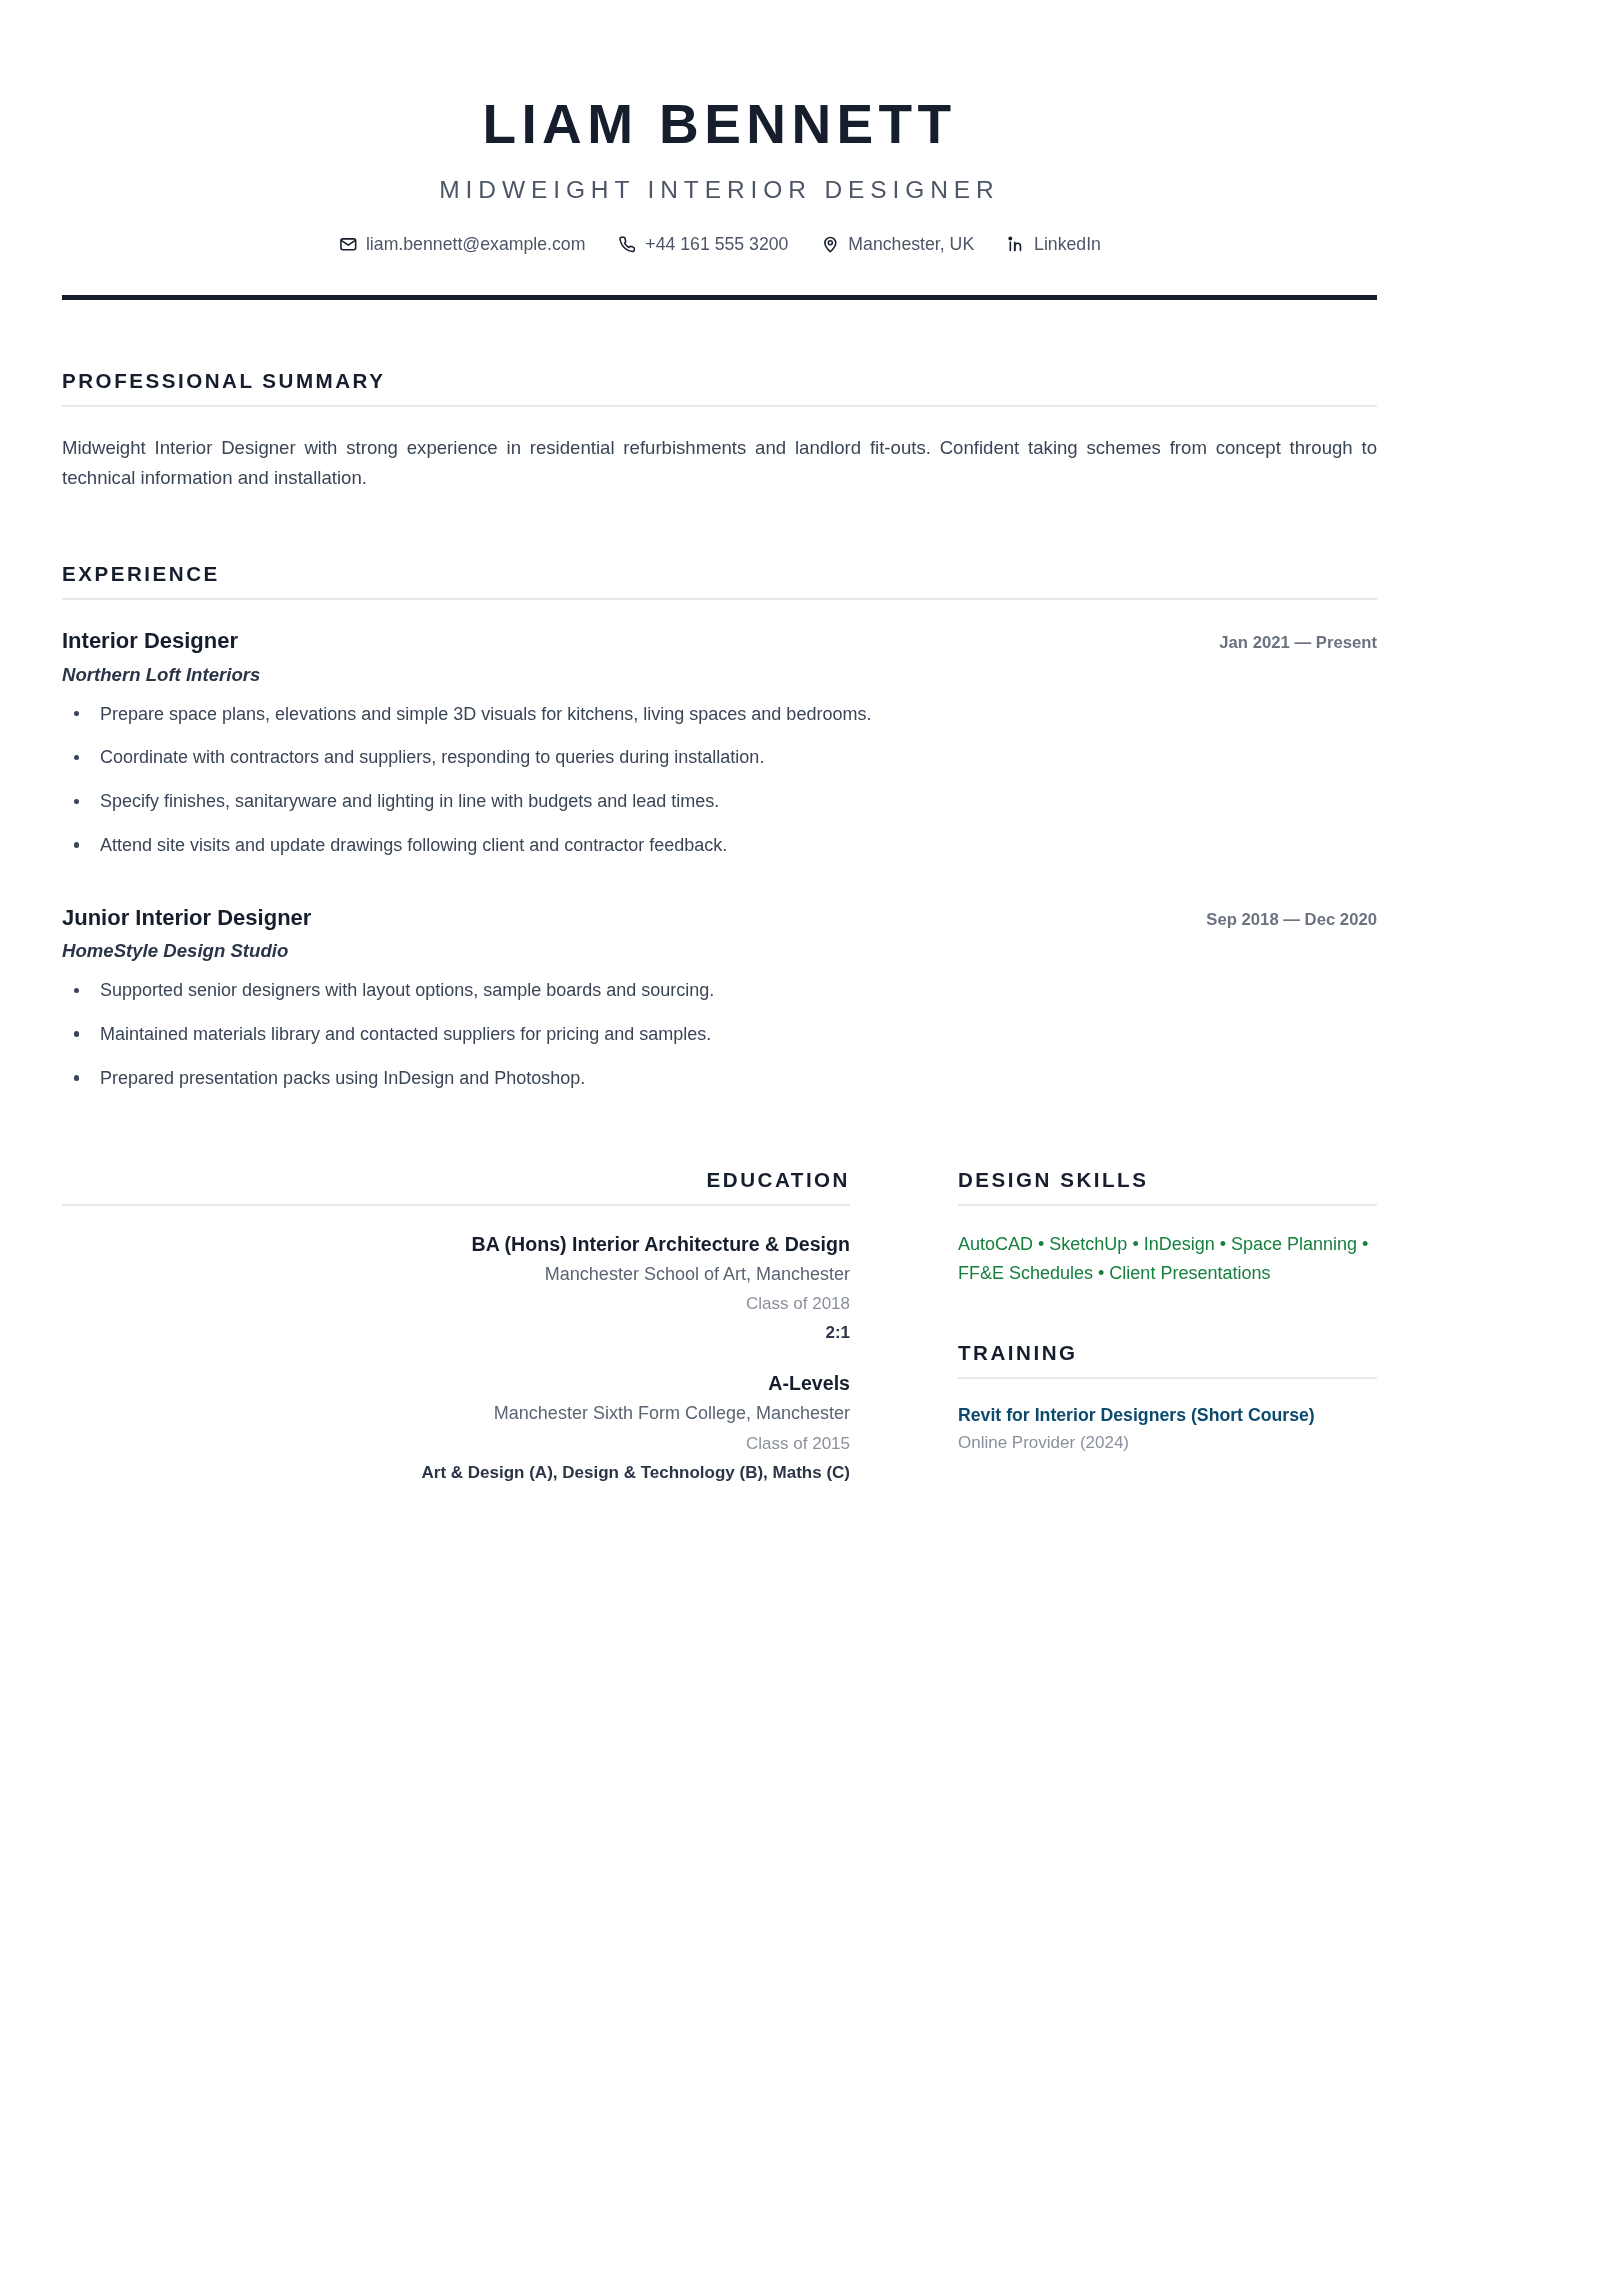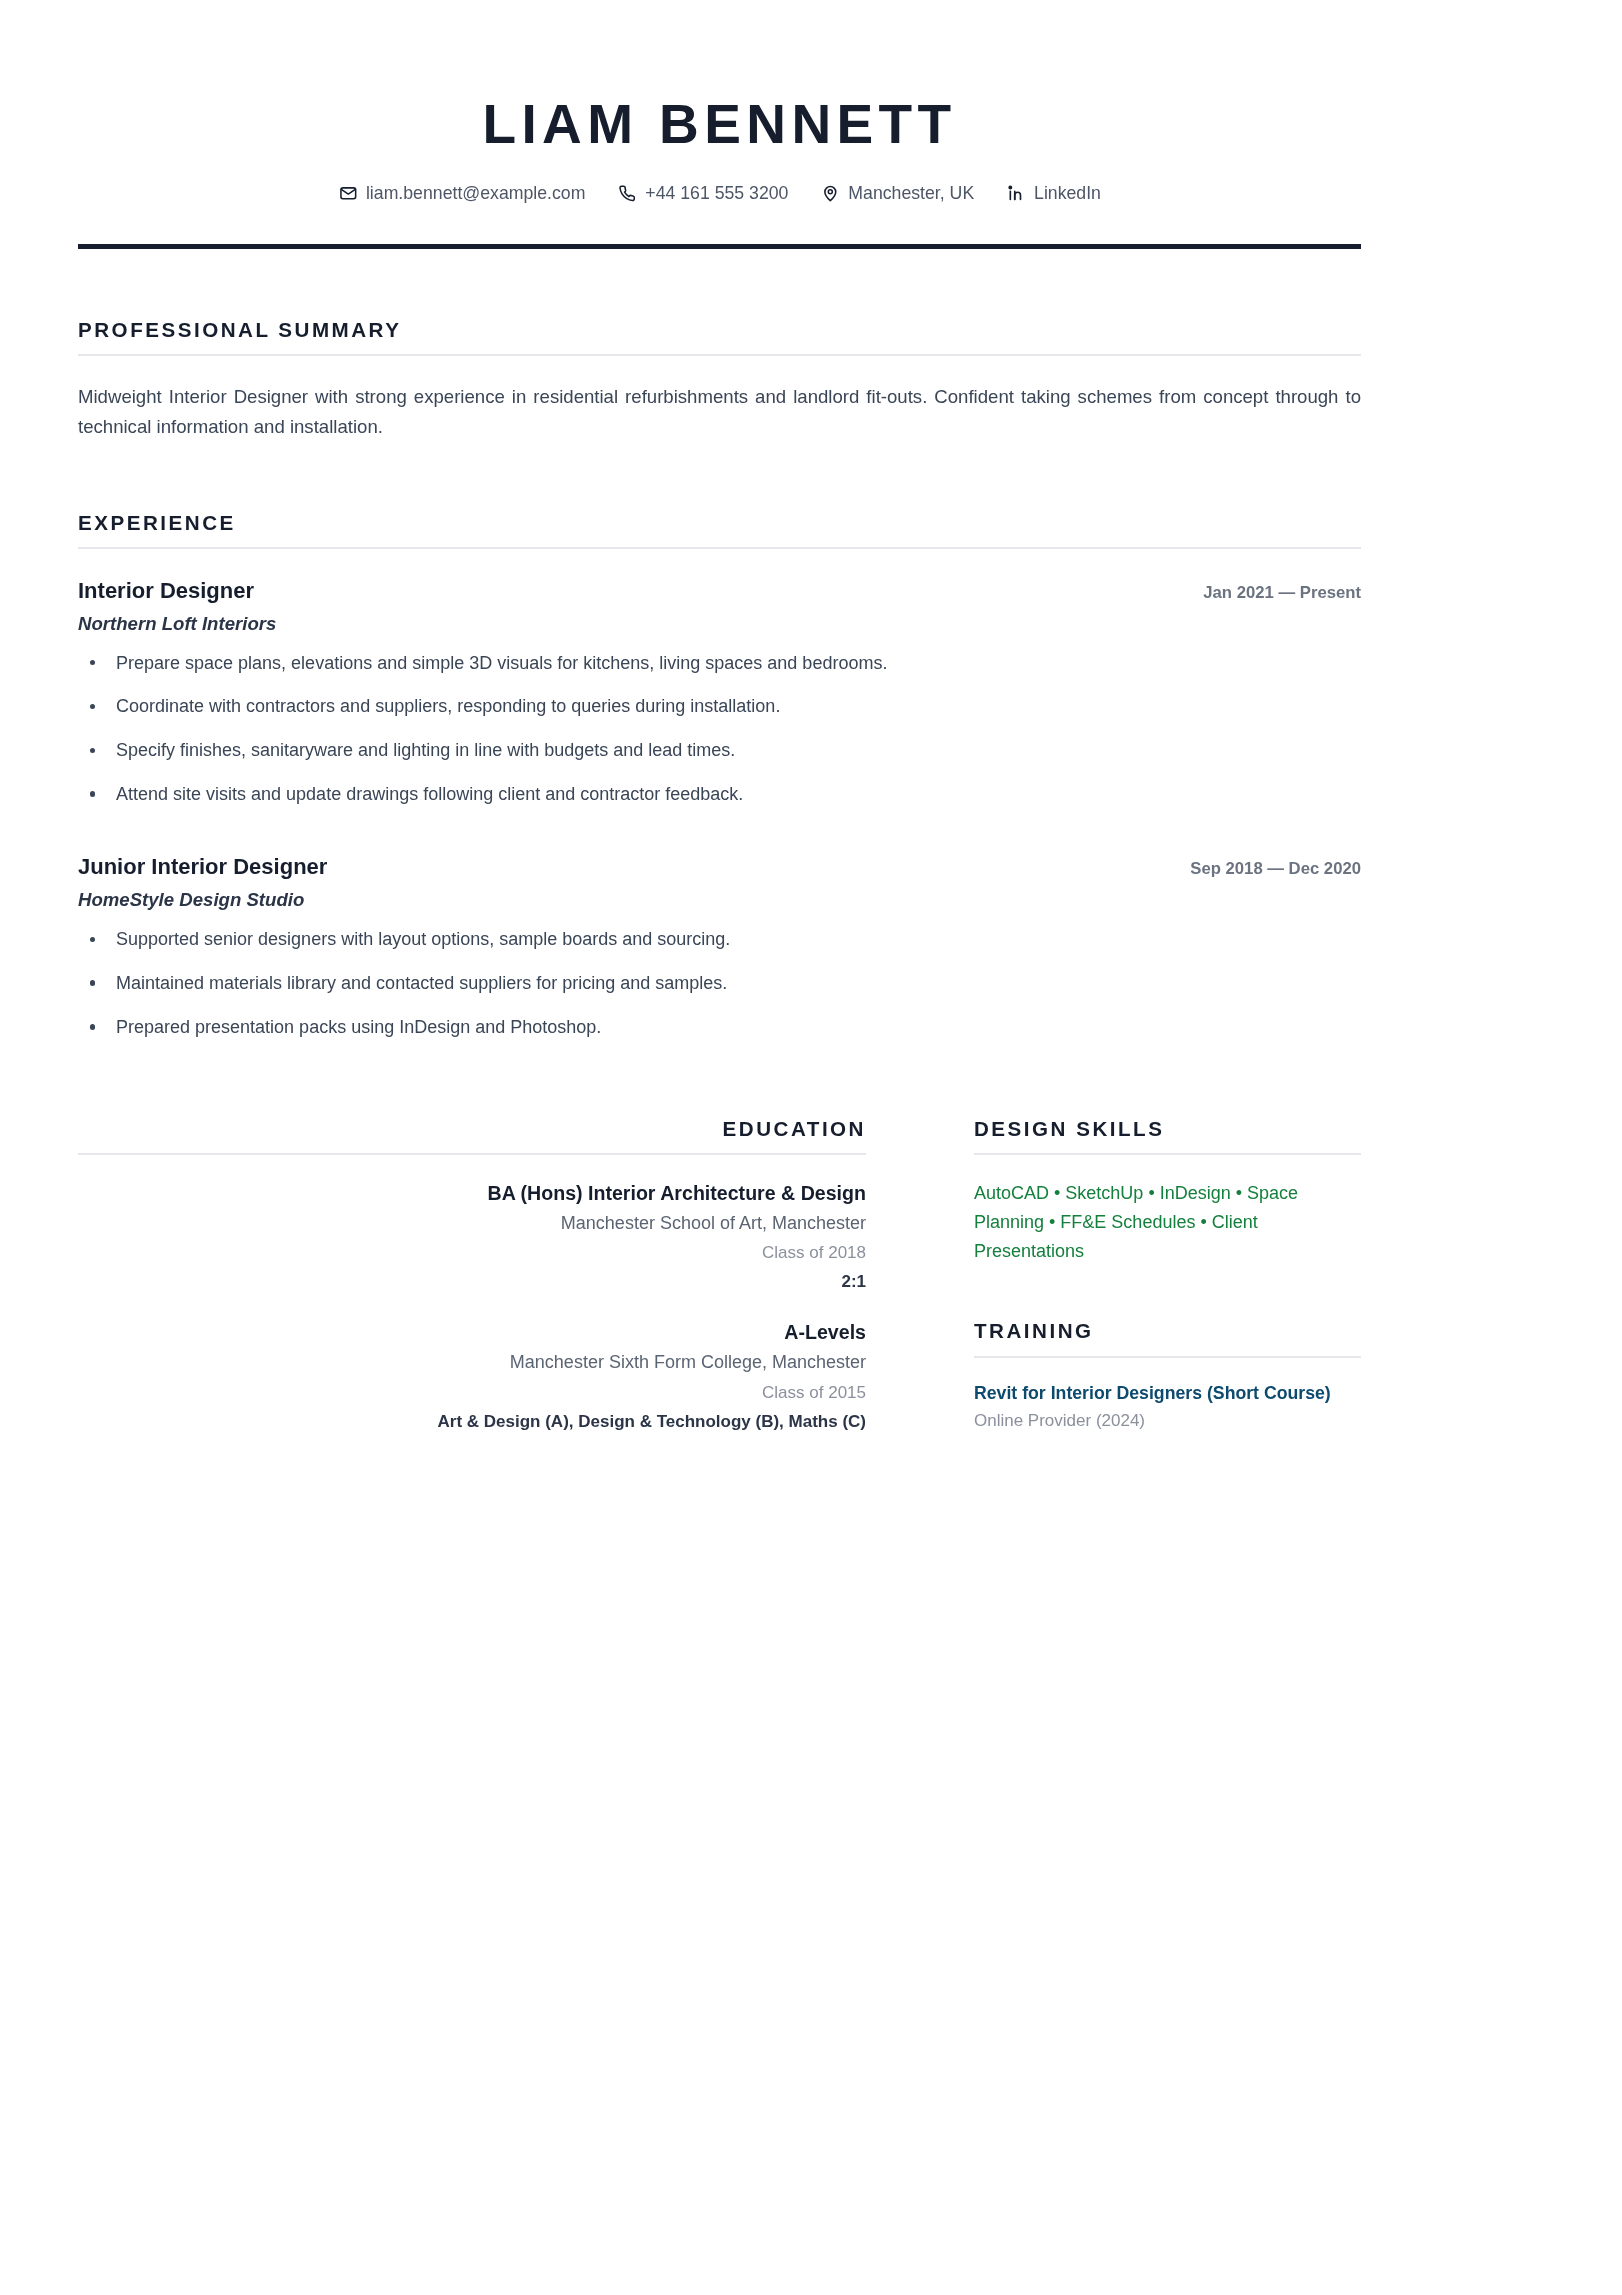--- a/index.html
+++ b/index.html
@@ -15,21 +15,21 @@
     color: #3a4556;
     -webkit-font-smoothing: antialiased;
   }
 
   .page {
     position: relative;
     width: 1439px;
     height: 2295px;
     background: #ffffff;
     box-sizing: border-box;
-    padding: 0 78px;
+    padding: 0 62px;
   }
 
   
   .header {
     padding-top: 96px;
     text-align: center;
   }
   .name {
     font-size: 55px;
     font-weight: 700;
@@ -225,20 +225,21 @@
     line-height: 1.3;
   }
 </style>
 </head>
 <body>
 
 <div class="page">
 
   <div class="header">
     <h1 class="name">LIAM BENNETT</h1>
+    <div class="subtitle">MIDWEIGHT INTERIOR DESIGNER</div>
 
     <div class="contact-row">
 
       <div class="contact-item">
         <span class="ico">
           <svg width="18.6" height="18.6" viewBox="0 0 24 24" fill="none" stroke="#161e2e" stroke-width="2" stroke-linecap="round" stroke-linejoin="round">
             <rect x="2.5" y="5" width="19" height="14" rx="2.5"></rect>
             <path d="M3 7l9 6 9-6"></path>
           </svg>
         </span>

